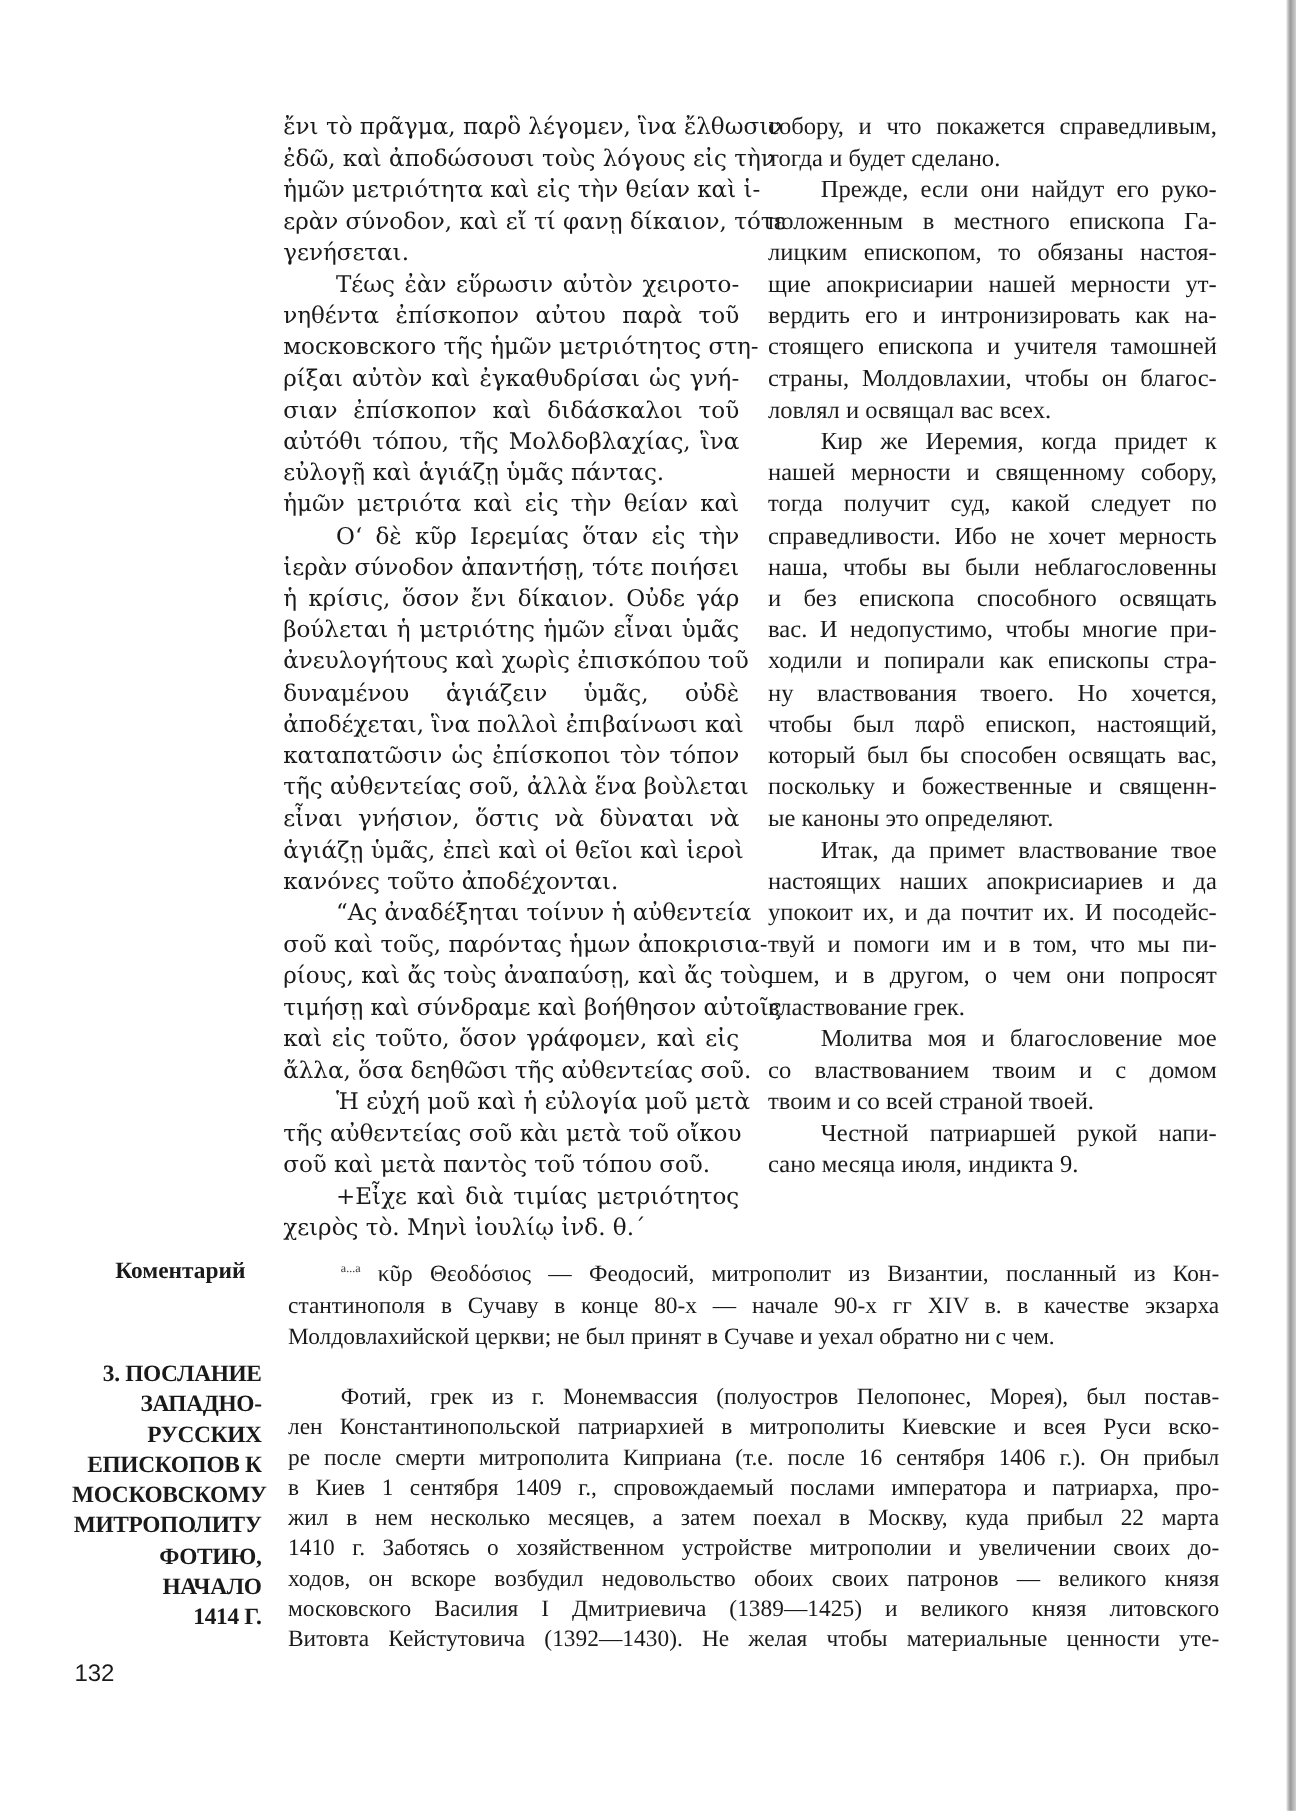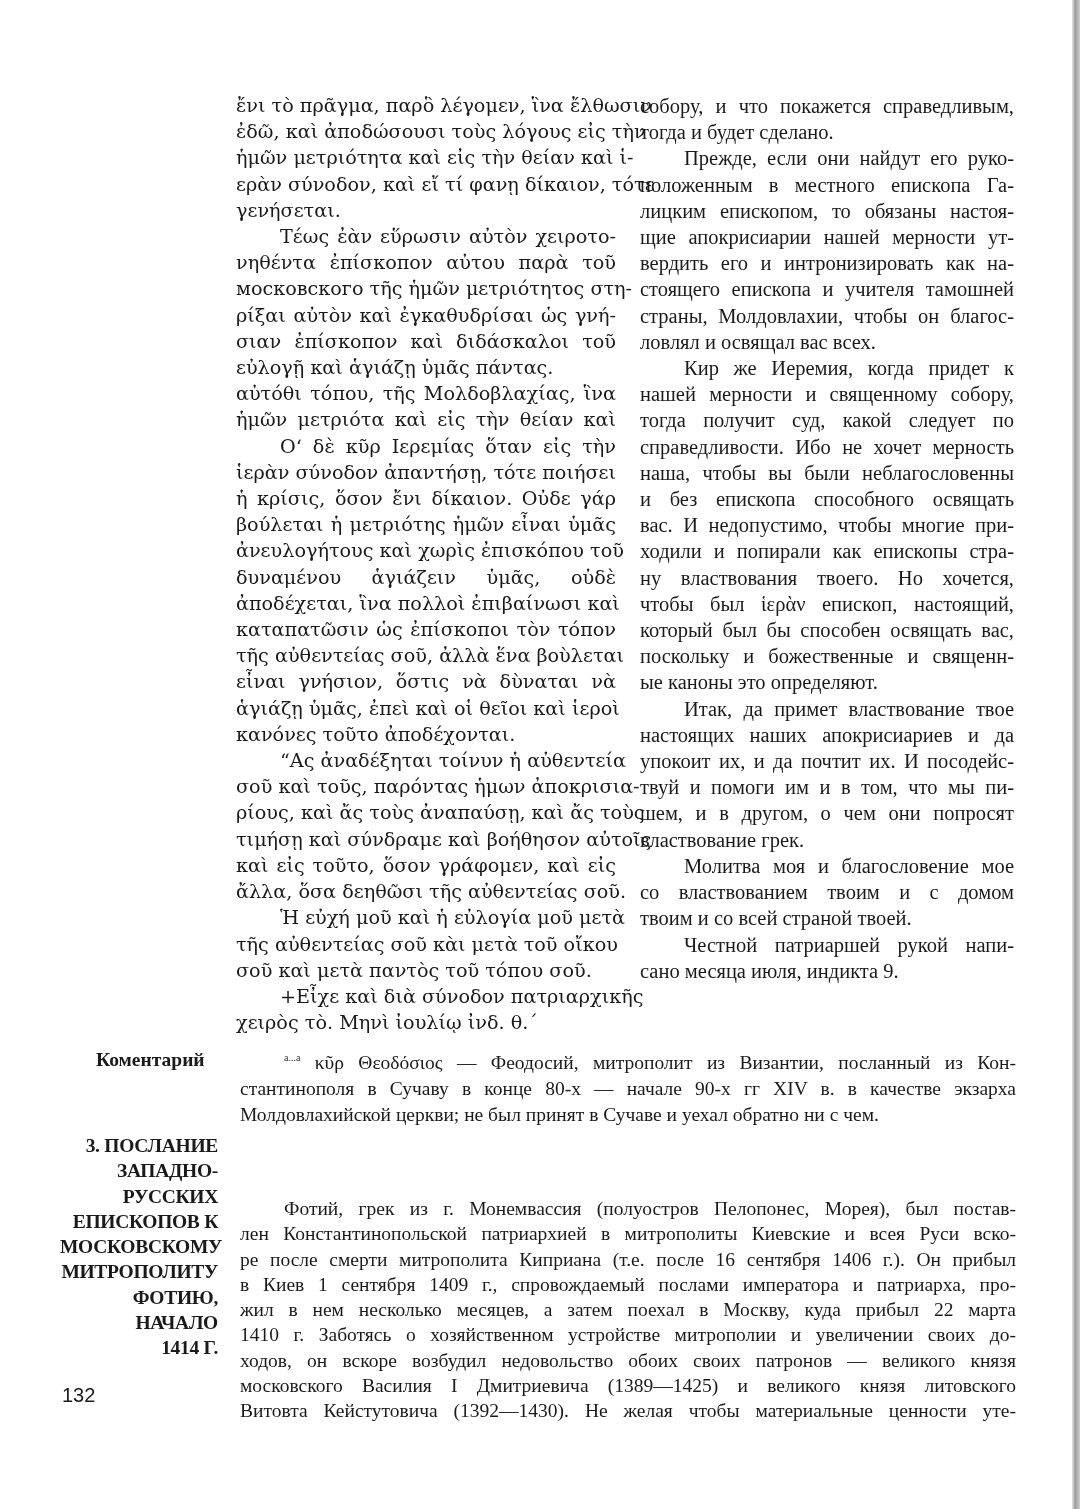--- a/index.html
+++ b/index.html
@@ -24,21 +24,21 @@
     }
     .comment-body {
       position: absolute; left: 240px; top: 1045px; width: 776px; font-size: 19.5px; line-height: 26.2px;
     }
     .sup { font-size: 10px; vertical-align: super; color: #333; }
     .section-title {
       position: absolute; left: 60px; top: 1133px; width: 158px; text-align: right;
       font-size: 19.5px; line-height: 25.3px; letter-spacing: -0.3px; font-weight: bold;
     }
     .section-body {
-      position: absolute; left: 240px; top: 1196px; width: 776px; font-size: 19.5px; line-height: 25.3px;
+      position: absolute; left: 240px; top: 1152px; width: 776px; font-size: 19.5px; line-height: 25.3px;
     }
     .page-number {
       position: absolute; left: 62px; top: 1384px; font-family: "Liberation Sans", sans-serif; font-size: 20px;
     }
   </style>
 </head>
 <body>
 
 <div class="edge"></div>
 
@@ -46,22 +46,22 @@
     <span class="line">ἔνι τὸ πρᾶγμα, παρὃ λέγομεν, ἳνα ἔλθωσιν</span>
     <span class="line">ἐδῶ, καὶ ἀποδώσουσι τοὺς λόγους εἰς τὴν</span>
     <span class="line">ἡμῶν μετριότητα καὶ εἰς τὴν θείαν καὶ ἱ-</span>
     <span class="line">ερὰν σύνοδον, καὶ εἴ τί φανῃ δίκαιον, τότε</span>
     <span class="line last">γενήσεται.</span>
     <span class="line ind">Τέως ἐὰν εὕρωσιν αὐτὸν χειροτο-</span>
     <span class="line">νηθέντα ἐπίσκοπον αὐτου παρὰ τοῦ</span>
     <span class="line">московского τῆς ἡμῶν μετριότητος στη-</span>
     <span class="line">ρίξαι αὐτὸν καὶ ἐγκαθυδρίσαι ὡς γνή-</span>
     <span class="line">σιαν ἐπίσκοπον καὶ διδάσκαλοι τοῦ</span>
+    <span class="line">αὐτόθι τόπου, τῆς Μολδοβλαχίας, ἳνα</span>
     <span class="line last">εὐλογῇ καὶ ἁγιάζῃ ὑμᾶς πάντας.</span>
-    <span class="line">αὐτόθι τόπου, τῆς Μολδοβλαχίας, ἳνα</span>
     <span class="line">ἡμῶν μετριότα καὶ εἰς τὴν θείαν καὶ</span>
     <span class="line ind">Ο‘ δὲ κῦρ Ιερεμίας ὅταν εἰς τὴν</span>
     <span class="line">ἱερὰν σύνοδον ἀπαντήσῃ, τότε ποιήσει</span>
     <span class="line">ἡ κρίσις, ὅσον ἔνι δίκαιον. Οὐδε γάρ</span>
     <span class="line">βούλεται ἡ μετριότης ἡμῶν εἶναι ὑμᾶς</span>
     <span class="line">ἀνευλογήτους καὶ χωρὶς ἐπισκόπου τοῦ</span>
     <span class="line">δυναμένου ἁγιάζειν ὑμᾶς, οὐδὲ</span>
     <span class="line">ἀποδέχεται, ἳνα πολλοὶ ἐπιβαίνωσι καὶ</span>
     <span class="line">καταπατῶσιν ὡς ἐπίσκοποι τὸν τόπον</span>
     <span class="line">τῆς αὐθεντείας σοῦ, ἀλλὰ ἕνα βοὺλεται</span>
@@ -70,21 +70,21 @@
     <span class="line last">κανόνες τοῦτο ἀποδέχονται.</span>
     <span class="line ind">“Ας ἀναδέξηται τοίνυν ἡ αὐθεντεία</span>
     <span class="line">σοῦ καὶ τοῦς, παρόντας ἡμων ἀποκρισια-</span>
     <span class="line">ρίους, καὶ ἄς τοὺς ἀναπαύσῃ, καὶ ἄς τοὺς</span>
     <span class="line">τιμήσῃ καὶ σύνδραμε καὶ βοήθησον αὐτοῖς</span>
     <span class="line">καὶ εἰς τοῦτο, ὅσον γράφομεν, καὶ εἰς</span>
     <span class="line last">ἄλλα, ὅσα δεηθῶσι τῆς αὐθεντείας σοῦ.</span>
     <span class="line ind">Ἡ εὐχή μοῦ καὶ ἡ εὐλογία μοῦ μετὰ</span>
     <span class="line">τῆς αὐθεντείας σοῦ κὰι μετὰ τοῦ οἴκου</span>
     <span class="line last">σοῦ καὶ μετὰ παντὸς τοῦ τόπου σοῦ.</span>
-    <span class="line ind">+Εἶχε καὶ διὰ σύνοδον πατριαρχικῆς</span>
+    <span class="line ind">+Εἶχε καὶ διὰ τιμίας μετριότητος</span>
     <span class="line last">χειρὸς τὸ. Μηνὶ ἰουλίῳ ἰνδ. θ.΄</span>
   </div>
 <div class="col russian" id="russian">
     <span class="line">собору, и что покажется справедливым,</span>
     <span class="line last">тогда и будет сделано.</span>
     <span class="line ind">Прежде, если они найдут его руко-</span>
     <span class="line">положенным в местного епископа Га-</span>
     <span class="line">лицким епископом, то обязаны настоя-</span>
     <span class="line">щие апокрисиарии нашей мерности ут-</span>
     <span class="line">вердить его и интронизировать как на-</span>
@@ -93,21 +93,21 @@
     <span class="line last">ловлял и освящал вас всех.</span>
     <span class="line ind">Кир же Иеремия, когда придет к</span>
     <span class="line">нашей мерности и священному собору,</span>
     <span class="line">тогда получит суд, какой следует по</span>
     <span class="line">справедливости. Ибо не хочет мерность</span>
     <span class="line">наша, чтобы вы были неблагословенны</span>
     <span class="line">и без епископа способного освящать</span>
     <span class="line">вас. И недопустимо, чтобы многие при-</span>
     <span class="line">ходили и попирали как епископы стра-</span>
     <span class="line">ну властвования твоего. Но хочется,</span>
-    <span class="line">чтобы был ἱερὰν епископ, настоящий,</span>
+    <span class="line">чтобы был παρὃ епископ, настоящий,</span>
     <span class="line">который был бы способен освящать вас,</span>
     <span class="line">поскольку и божественные и священн-</span>
     <span class="line last">ые каноны это определяют.</span>
     <span class="line ind">Итак, да примет властвование твое</span>
     <span class="line">настоящих наших апокрисиариев и да</span>
     <span class="line">упокоит их, и да почтит их. И посодейс-</span>
     <span class="line">твуй и помоги им и в том, что мы пи-</span>
     <span class="line">шем, и в другом, о чем они попросят</span>
     <span class="line last">властвование грек.</span>
     <span class="line ind">Молитва моя и благословение мое</span>

